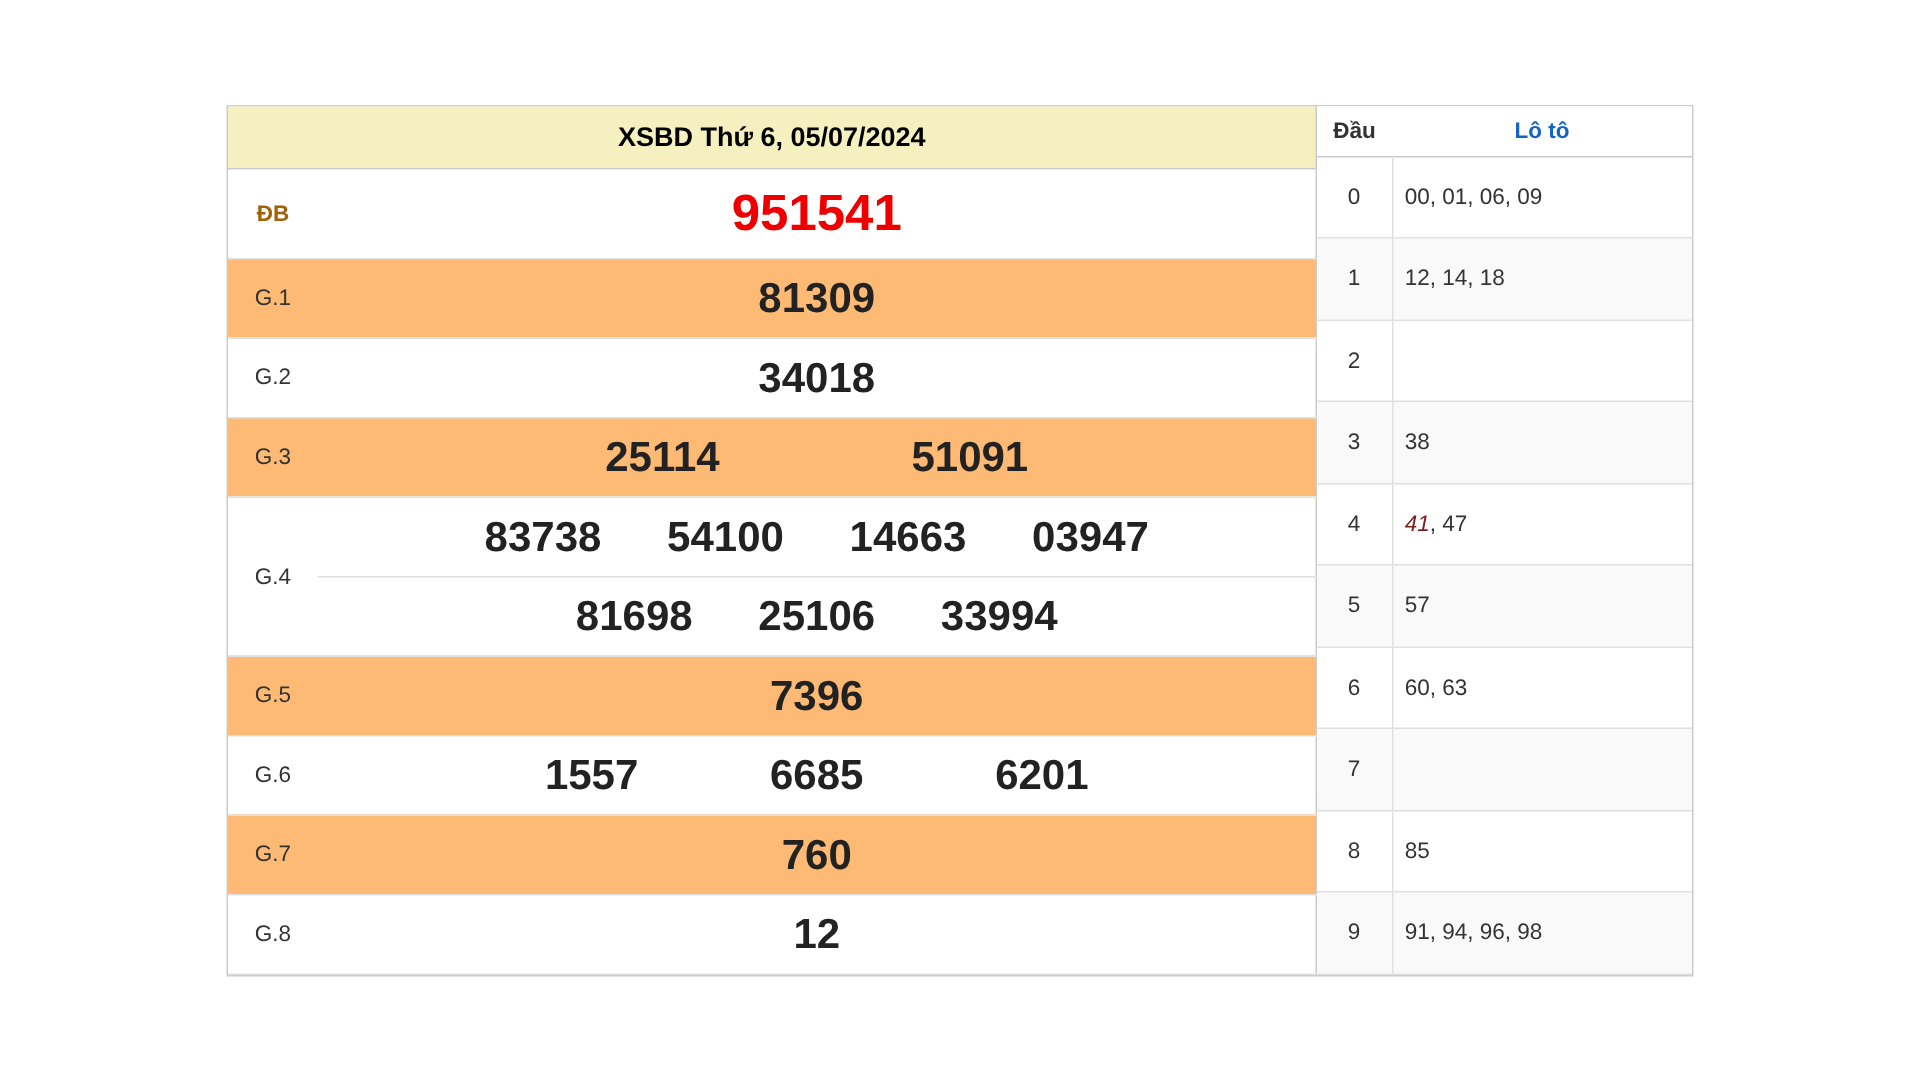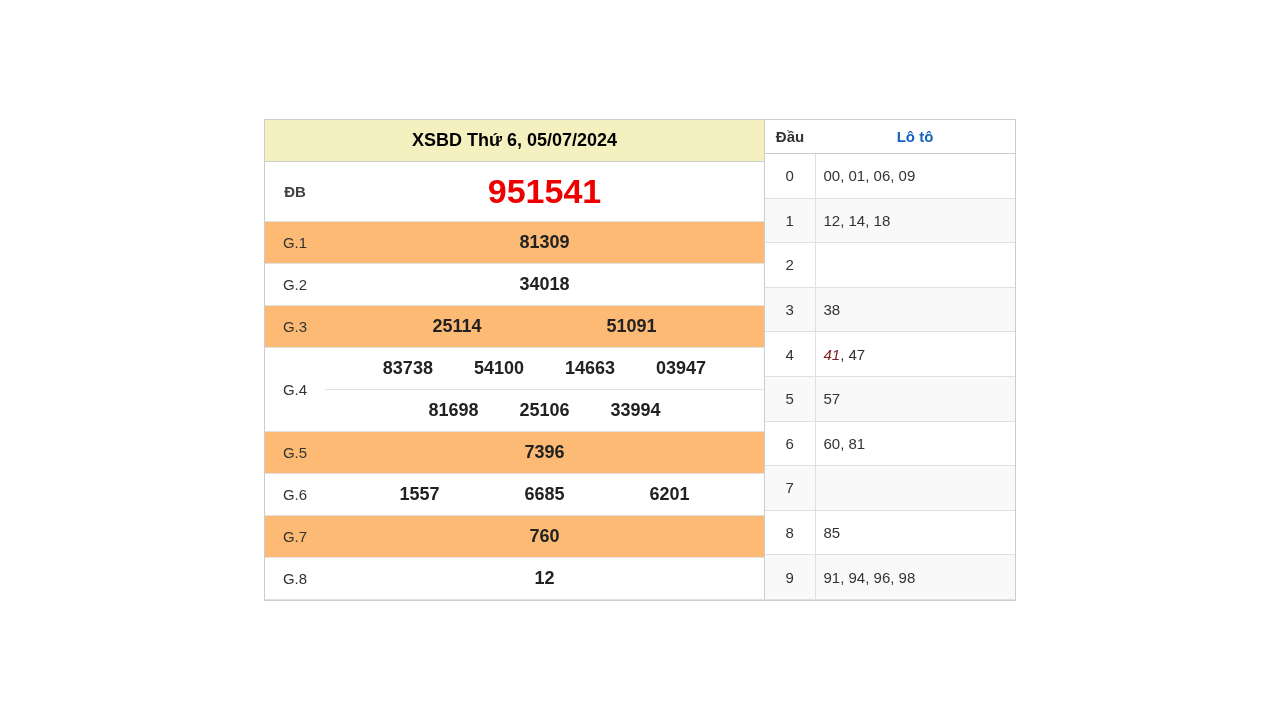--- a/index.html
+++ b/index.html
@@ -7,21 +7,21 @@
       background: #fff;
       font-family: Arial, sans-serif;
       display: flex;
       justify-content: center;
       align-items: center;
       min-height: 100vh;
       padding: 20px;
     }
     .wrapper {
       display: flex;
-      width: 752px;
+      width: 978px;
       border: 1px solid #ccc;
     }
     .main-table {
       flex: 1;
       border-collapse: collapse;
       border-right: 1px solid #ccc;
     }
     .main-table th {
       background: #f5f0c0;
       text-align: center;
@@ -36,26 +36,26 @@
       text-align: center;
       vertical-align: middle;
     }
     .label-cell {
       width: 60px;
       color: #333;
       font-size: 15px;
       font-weight: normal;
     }
     .value-cell {
-      font-size: 18px;
+      font-size: 28px;
       font-weight: bold;
       color: #222;
     }
     .db-label {
-      color: #404040;
+      color: #a16207;
       font-weight: bold;
       font-size: 15px;
     }
     .db-value {
       color: #e00;
       font-size: 34px;
       font-weight: bold;
     }
     .row-alt {
       background: #fdba74;
@@ -209,21 +209,21 @@
         <tr>
     <td class="dau-cell">4</td>
     <td class="nums-cell"><span class="red-num">41</span><span>, 47</span></td>
   </tr>
         <tr>
     <td class="dau-cell">5</td>
     <td class="nums-cell"><span>57</span></td>
   </tr>
         <tr>
     <td class="dau-cell">6</td>
-    <td class="nums-cell"><span>60, 81</span></td>
+    <td class="nums-cell"><span>60, 63</span></td>
   </tr>
         <tr>
     <td class="dau-cell">7</td>
     <td class="nums-cell"><span></span></td>
   </tr>
         <tr>
     <td class="dau-cell">8</td>
     <td class="nums-cell"><span>85</span></td>
   </tr>
         <tr>

